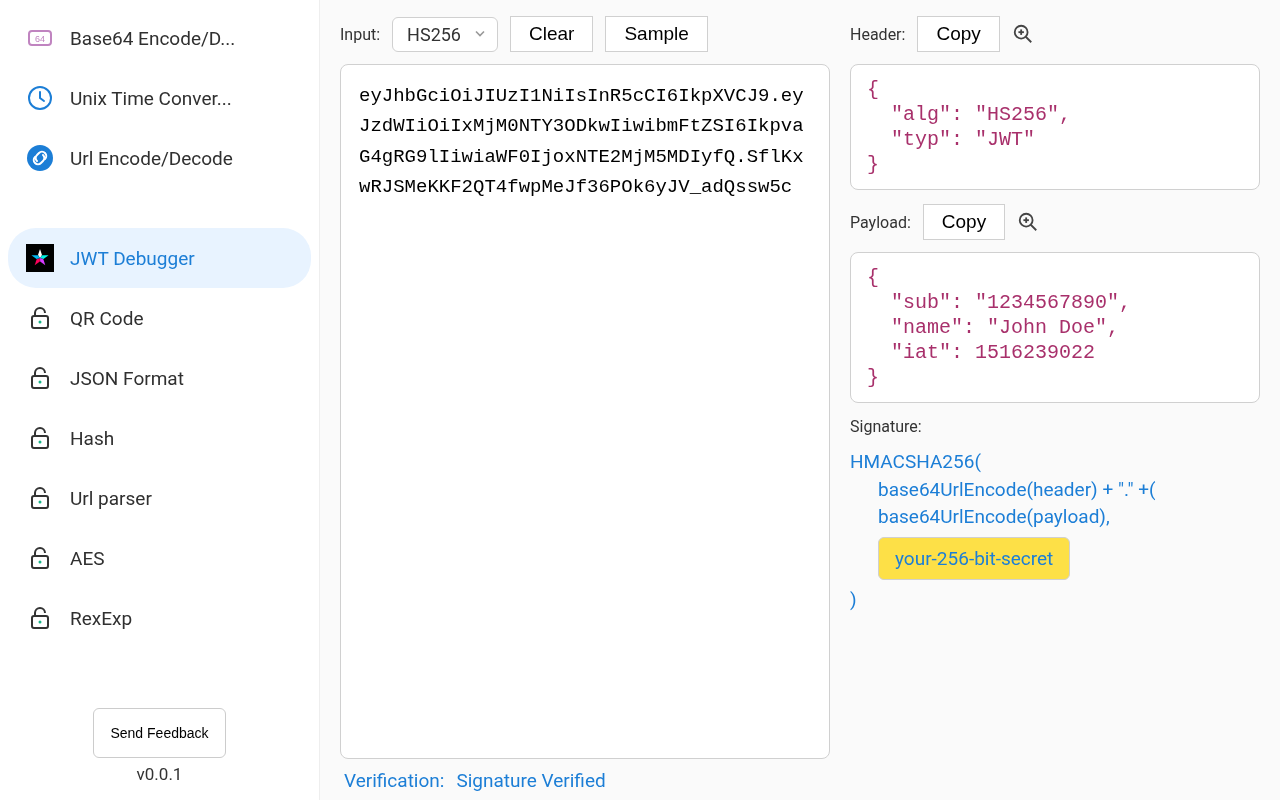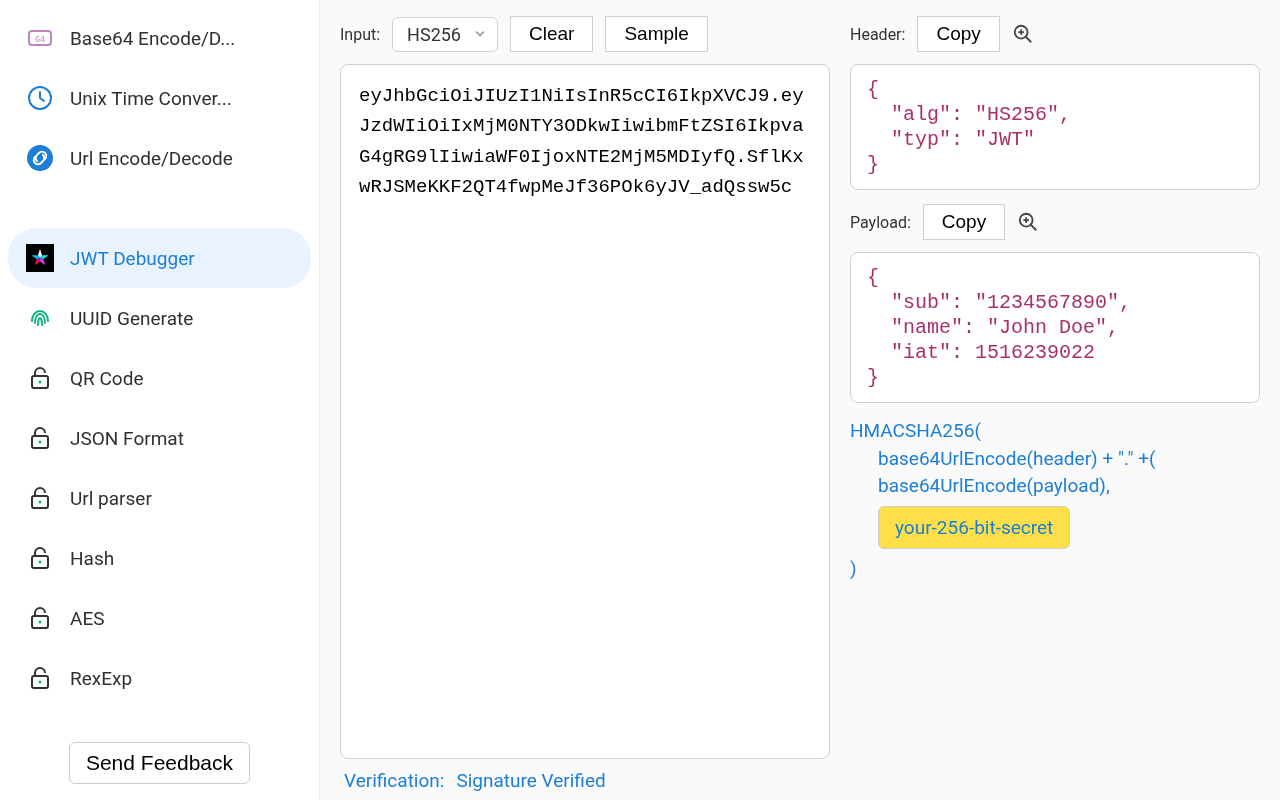--- a/index.html
+++ b/index.html
@@ -46,25 +46,25 @@
   display: flex;
   align-items: center;
   justify-content: center;
 }
 .nav-item .label { overflow:hidden; text-overflow:ellipsis; }
 .sidebar-footer {
   text-align: center;
   padding-bottom: 8px;
 }
 .feedback-btn {
-  padding: 8px 16px;
+  padding: 16px 16px;
   border: 1px solid #ccc;
   background: #fff;
   border-radius: 6px;
-  font-size: 21px;
+  font-size: 14px;
   cursor: pointer;
 }
 .version {
   margin-top: 6px;
   font-size: 17px;
   color: #333;
 }
 .main {
   flex: 1;
   padding: 16px 20px 8px 20px;
@@ -212,28 +212,20 @@
               <path d="M0,-9 L2,-3 L0,0 L-2,-3 Z" fill="#00f2e6" transform="rotate(72)"></path>
               <path d="M0,-9 L2,-3 L0,0 L-2,-3 Z" fill="#d63aff" transform="rotate(144)"></path>
               <path d="M0,-9 L2,-3 L0,0 L-2,-3 Z" fill="#fb015b" transform="rotate(216)"></path>
               <path d="M0,-9 L2,-3 L0,0 L-2,-3 Z" fill="#00b9f1" transform="rotate(288)"></path>
             </g>
           </svg>
       </span>
       <span class="label">JWT Debugger</span>
     </div>
 
-    <div class="nav-item">
-      <span class="icon">
-        <svg viewBox="0 0 28 28">
-            <path d="M6 17c0-6 4-10 8-10s8 4 8 10M9 19c0-5 2-9 5-9s5 4 5 9M12 21c0-4 1-7 2-7s2 3 2 7" fill="none" stroke="#14b386" stroke-width="2" stroke-linecap="round"></path>
-          </svg>
-      </span>
-      <span class="label">UUID Generate</span>
-    </div>
 
     <div class="nav-item">
       <span class="icon">
         <svg viewBox="0 0 28 28">
             <rect x="6" y="12" width="16" height="12" rx="2" fill="none" stroke="#333" stroke-width="2"></rect>
             <path d="M9 12V9a5 5 0 0110 0" fill="none" stroke="#333" stroke-width="2"></path>
             <circle cx="14" cy="18" r="1.5" fill="#14b386"></circle>
           </svg>
       </span>
       <span class="label">QR Code</span>
@@ -251,32 +243,32 @@
     </div>
 
     <div class="nav-item">
       <span class="icon">
         <svg viewBox="0 0 28 28">
             <rect x="6" y="12" width="16" height="12" rx="2" fill="none" stroke="#333" stroke-width="2"></rect>
             <path d="M9 12V9a5 5 0 0110 0" fill="none" stroke="#333" stroke-width="2"></path>
             <circle cx="14" cy="18" r="1.5" fill="#14b386"></circle>
           </svg>
       </span>
+      <span class="label">Hash</span>
+    </div>
+
+    <div class="nav-item">
+      <span class="icon">
+        <svg viewBox="0 0 28 28">
+            <rect x="6" y="12" width="16" height="12" rx="2" fill="none" stroke="#333" stroke-width="2"></rect>
+            <path d="M9 12V9a5 5 0 0110 0" fill="none" stroke="#333" stroke-width="2"></path>
+            <circle cx="14" cy="18" r="1.5" fill="#14b386"></circle>
+          </svg>
+      </span>
       <span class="label">Url parser</span>
-    </div>
-
-    <div class="nav-item">
-      <span class="icon">
-        <svg viewBox="0 0 28 28">
-            <rect x="6" y="12" width="16" height="12" rx="2" fill="none" stroke="#333" stroke-width="2"></rect>
-            <path d="M9 12V9a5 5 0 0110 0" fill="none" stroke="#333" stroke-width="2"></path>
-            <circle cx="14" cy="18" r="1.5" fill="#14b386"></circle>
-          </svg>
-      </span>
-      <span class="label">Hash</span>
     </div>
 
     <div class="nav-item">
       <span class="icon">
         <svg viewBox="0 0 28 28">
             <rect x="6" y="12" width="16" height="12" rx="2" fill="none" stroke="#333" stroke-width="2"></rect>
             <path d="M9 12V9a5 5 0 0110 0" fill="none" stroke="#333" stroke-width="2"></path>
             <circle cx="14" cy="18" r="1.5" fill="#14b386"></circle>
           </svg>
       </span>
@@ -290,20 +282,21 @@
             <path d="M9 12V9a5 5 0 0110 0" fill="none" stroke="#333" stroke-width="2"></path>
             <circle cx="14" cy="18" r="1.5" fill="#14b386"></circle>
           </svg>
       </span>
       <span class="label">RexExp</span>
     </div>
 
   </div>
   <div class="sidebar-footer">
     <button class="feedback-btn">Send Feedback</button>
+    <div class="version">v0.0.1</div>
   </div>
 </div>
 
 <div class="main">
 
   <div class="panel-left">
     <div class="row">
       <span class="label-text">Input:</span>
       <div class="select">
         <span>HS256</span>
@@ -357,20 +350,23 @@
       </span>
     </div>
     <div class="code-box">{
   "sub": "1234567890",
   "name": "John Doe",
   "iat": 1516239022
 }</div>
 
     <div class="gap"></div>
 
+    <div class="row">
+      <span class="label-text">Signature:</span>
+    </div>
     <div class="sig-block">
       <div>HMACSHA256(</div>
       <div style="padding-left:28px">base64UrlEncode(header) + "." +(</div>
       <div style="padding-left:28px">base64UrlEncode(payload),</div>
       <div style="padding:6px 0">
         <span class="sig-secret">your-256-bit-secret</span>
       </div>
       <div>)</div>
     </div>
 

